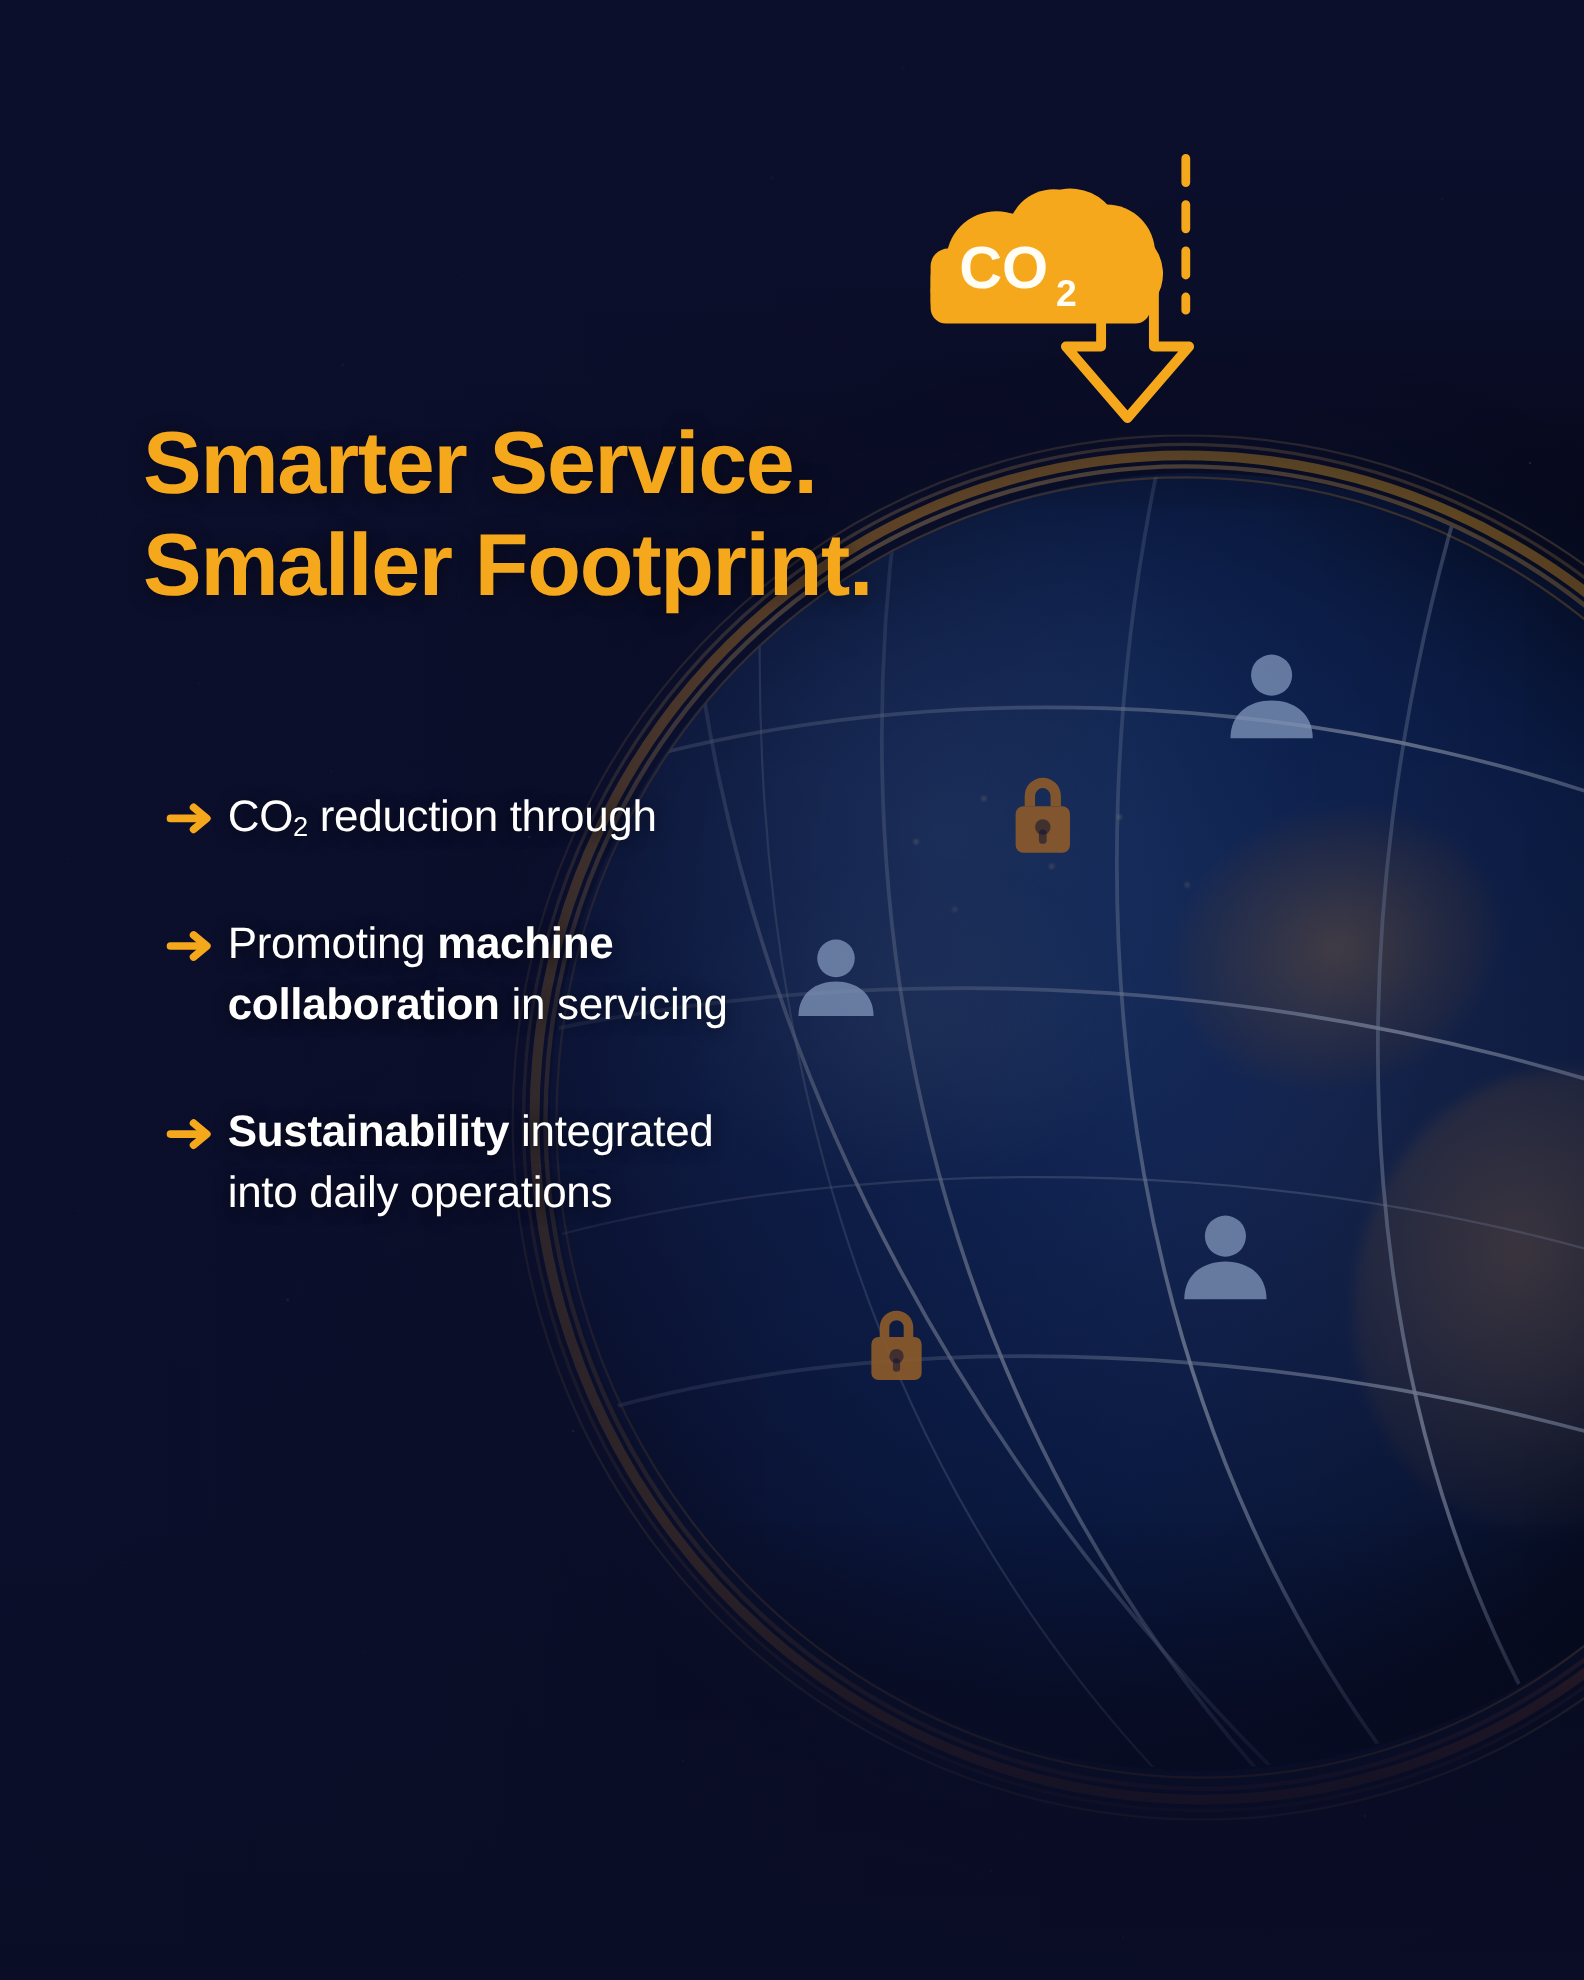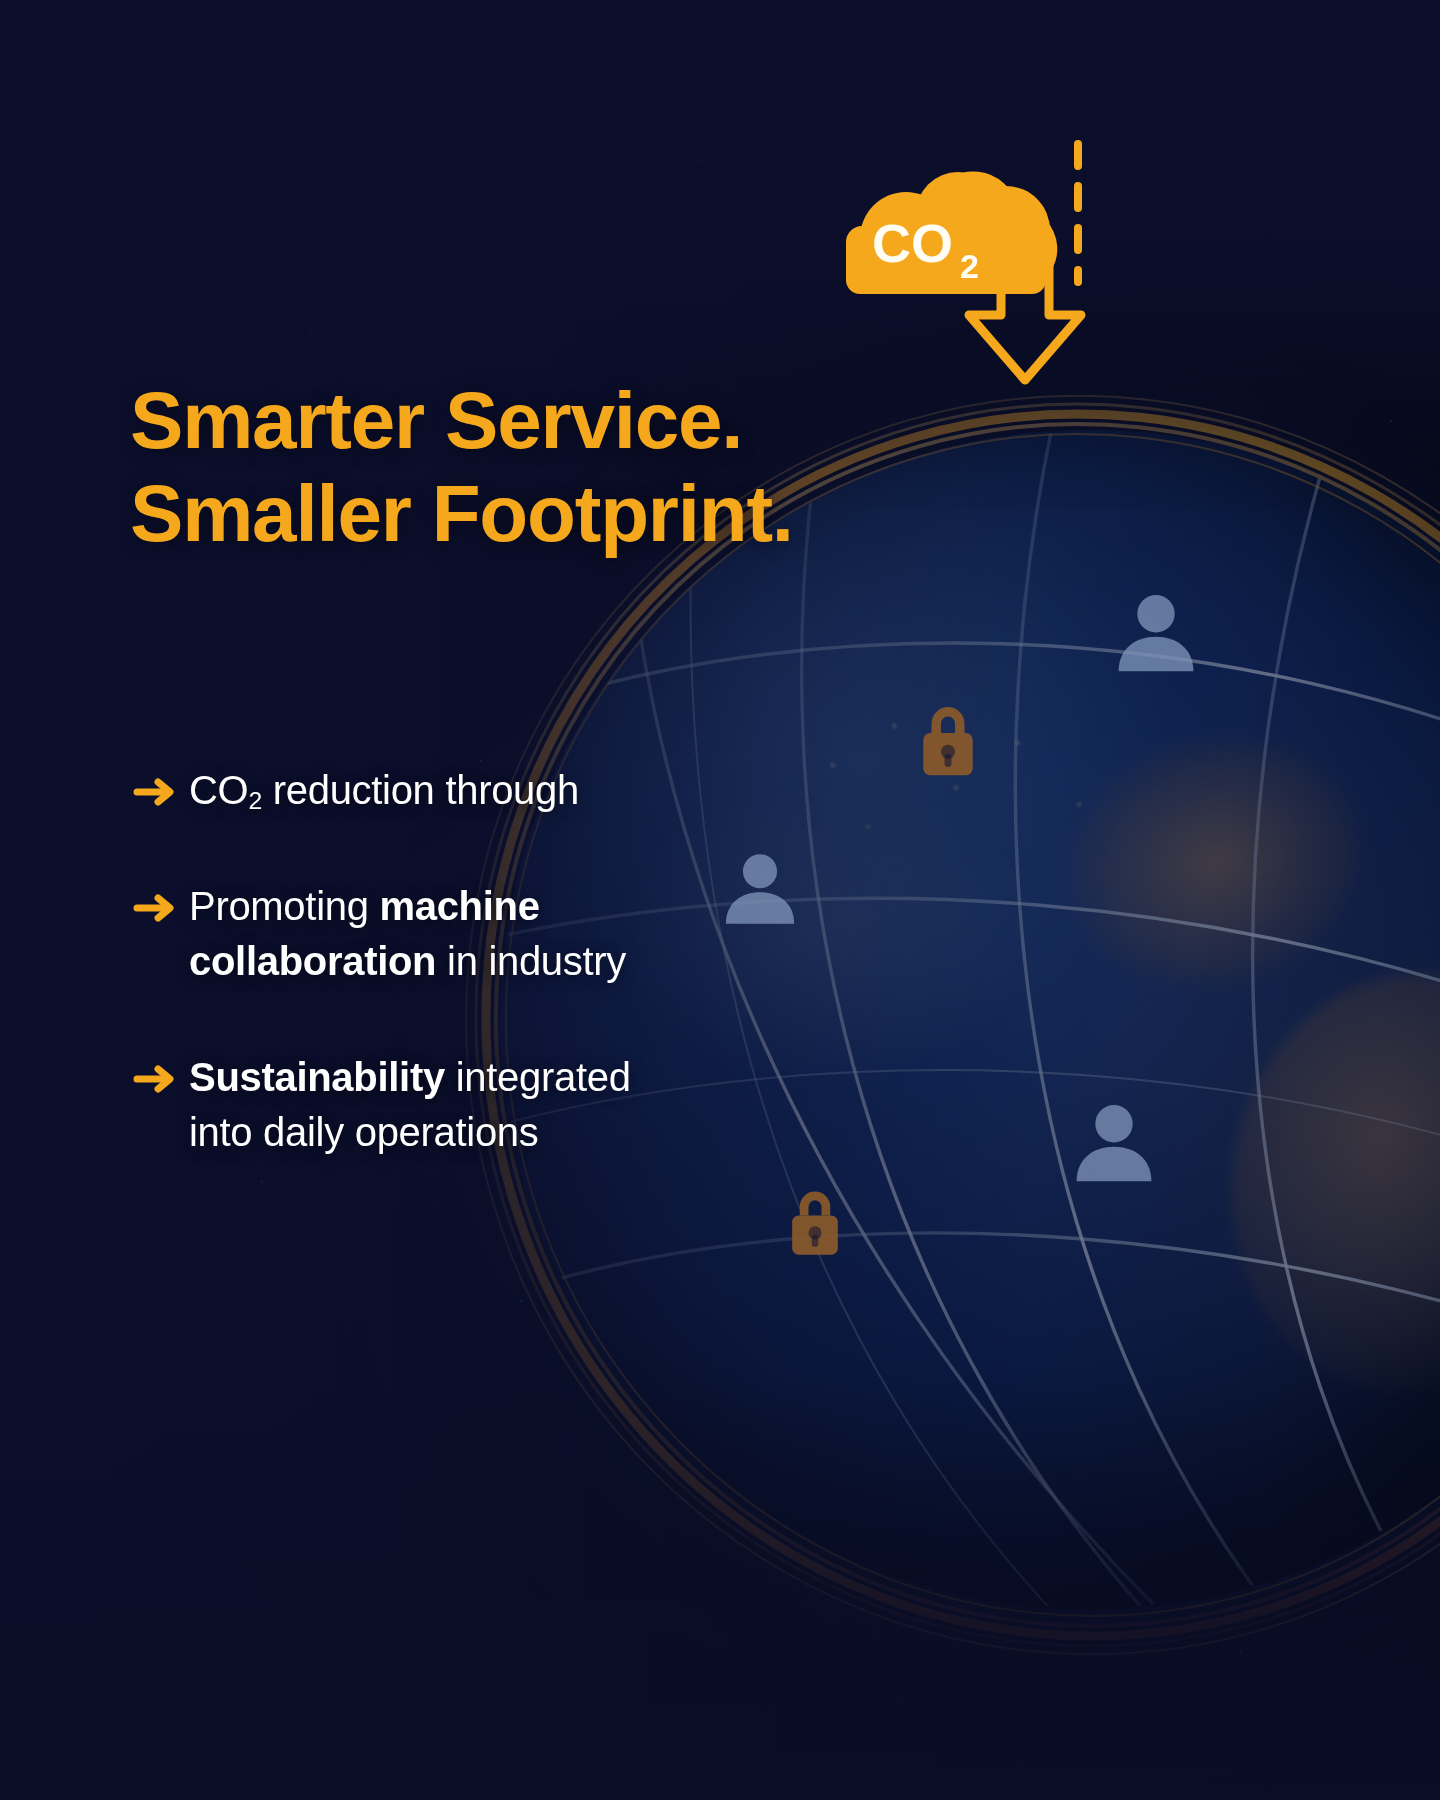--- a/index.html
+++ b/index.html
@@ -116,21 +116,21 @@
     position:absolute; left:130px; top:375px;
     color:#F5A81C;
     font-size:80px;
     font-weight:bold;
     line-height:1.16;
     letter-spacing:-1.2px;
     white-space:pre-line;
     text-shadow:0 2px 18px rgba(0,0,0,.45);
   }
 
-  .bullets{ position:absolute; left:133px; top:715px; width:880px;margin-top:48px; }
+  .bullets{ position:absolute; left:151px; top:715px; width:880px; }
   .bullet{ display:flex; align-items:flex-start; margin-bottom:62px; }
   .bullet:last-child{ margin-bottom:0; }
   .b-arrow{
     flex:0 0 auto; width:56px; padding-top:14px; color:#F5A81C;
   }
   .b-text{
     color:#ffffff;
     font-size:40px;
     line-height:1.36;
     letter-spacing:-0.3px;
@@ -340,21 +340,21 @@
 
     <div class="bullet">
       <span class="b-arrow">
         <svg width="44" height="30" viewBox="0 0 44 30" fill="none" stroke="currentColor" stroke-width="7" stroke-linecap="round" stroke-linejoin="round">
           <path d="M4 15 H32"></path>
             <path d="M25 5 L37 15 L25 25"></path>
         </svg>
       </span>
       <div class="b-text">
         <span class="light">Promoting </span><b>machine</b><br>
-        <b>collaboration</b><span class="light"> in industry</span>
+        <b>collaboration</b><span class="light"> in servicing</span>
       </div>
     </div>
 
     <div class="bullet">
       <span class="b-arrow">
         <svg width="44" height="30" viewBox="0 0 44 30" fill="none" stroke="currentColor" stroke-width="7" stroke-linecap="round" stroke-linejoin="round">
           <path d="M4 15 H32"></path>
             <path d="M25 5 L37 15 L25 25"></path>
         </svg>
       </span>

